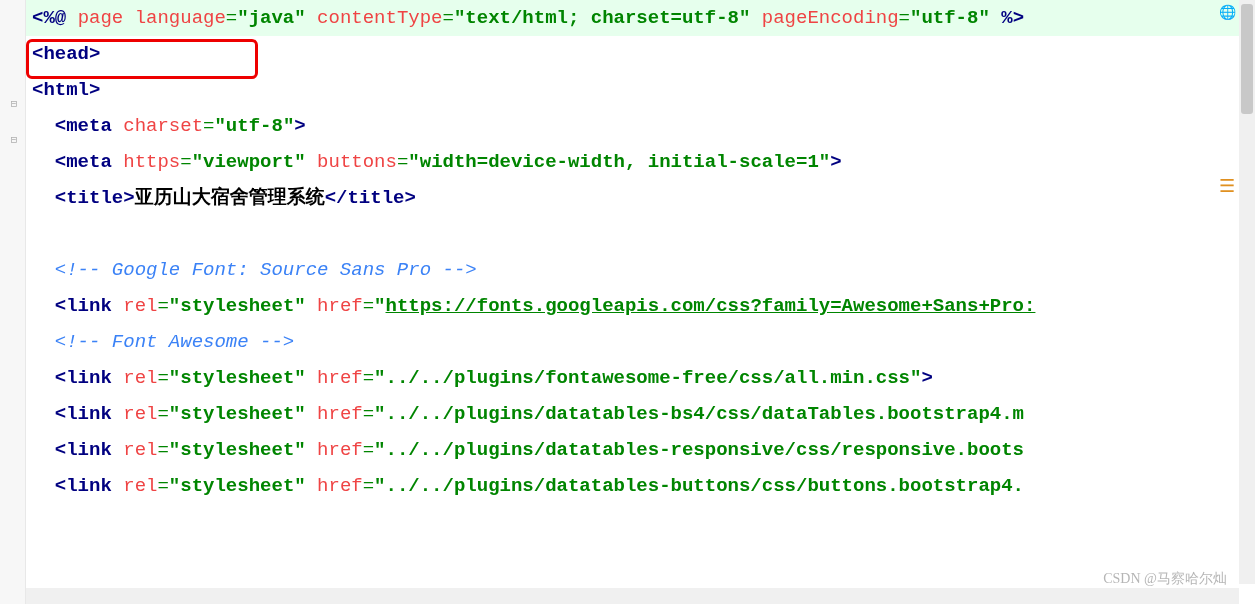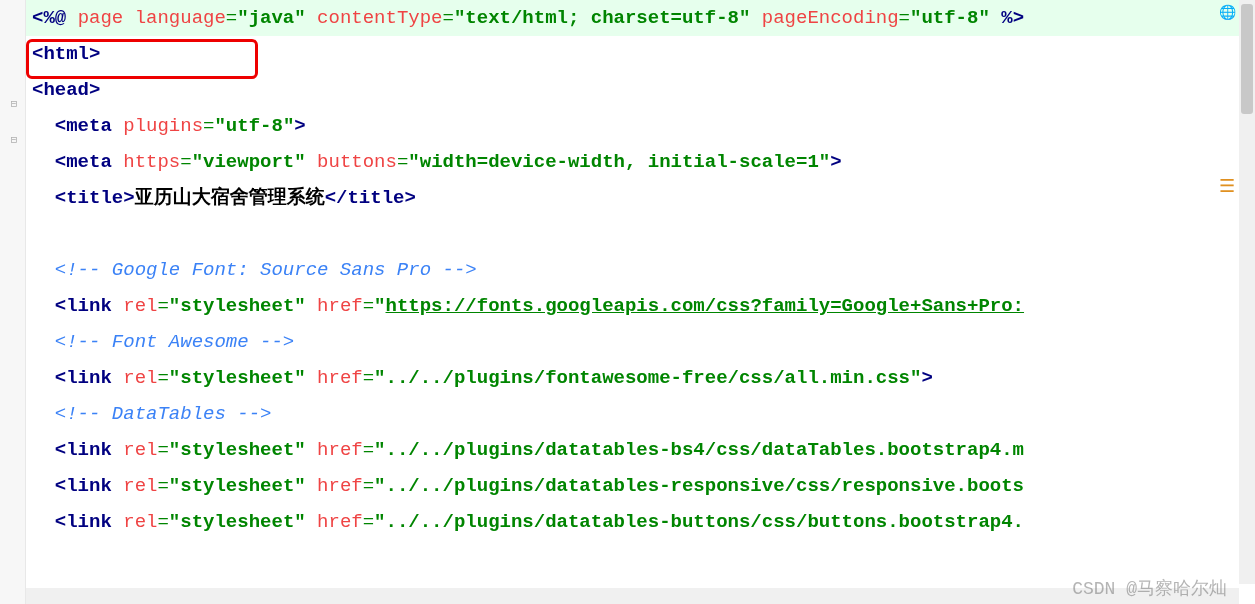--- a/index.html
+++ b/index.html
@@ -104,61 +104,60 @@
   .stripe-mark {
     position: absolute;
     right: 18px;
     width: 18px;
     color: #e09020;
     font-size: 18px;
   }
   .watermark {
     position: absolute;
     right: 28px;
-    bottom: 4px;
+    bottom: 16px;
     color: rgba(120,120,120,0.55);
-    font-size: 18px;
-    font-family: Liberation Mono, monospace;
+    font-size: 14px;
+    font-family: Liberation Serif, serif;
   }
 </style>
 </head>
 <body>
 
 <div class="editor-wrap">
   <div class="gutter">
     <span class="fold" style="top:98px;">⊟</span>
     <span class="fold" style="top:134px;">⊟</span>
   </div>
 
   <div class="code-area">
 
     <div class="code-line hl-line"><span class="c-tag">&lt;%@</span> <span class="c-attr">page</span> <span class="c-attr">language</span><span class="c-eq">=</span><span class="c-str">"java"</span> <span class="c-attr">contentType</span><span class="c-eq">=</span><span class="c-str">"text/html; charset=utf-8"</span> <span class="c-attr">pageEncoding</span><span class="c-eq">=</span><span class="c-str">"utf-8"</span> <span class="c-tag">%&gt;</span></div>
 
 
+    <div class="code-line"><span class="c-angle">&lt;</span><span class="c-tag">head</span><span class="c-angle">&gt;</span></div>
+
     <div class="code-line"><span class="c-angle">&lt;</span><span class="c-tag">html</span><span class="c-angle">&gt;</span></div>
 
-    <div class="code-line"><span class="c-angle">&lt;</span><span class="c-tag">head</span><span class="c-angle">&gt;</span></div>
-
-    <div class="code-line">  <span class="c-angle">&lt;</span><span class="c-tag">meta</span> <span class="c-attr">plugins</span><span class="c-eq">=</span><span class="c-str">"utf-8"</span><span class="c-angle">&gt;</span></div>
+    <div class="code-line">  <span class="c-angle">&lt;</span><span class="c-tag">meta</span> <span class="c-attr">charset</span><span class="c-eq">=</span><span class="c-str">"utf-8"</span><span class="c-angle">&gt;</span></div>
 
     <div class="code-line">  <span class="c-angle">&lt;</span><span class="c-tag">meta</span> <span class="c-attr">https</span><span class="c-eq">=</span><span class="c-str">"viewport"</span> <span class="c-attr">buttons</span><span class="c-eq">=</span><span class="c-str">"width=device-width, initial-scale=1"</span><span class="c-angle">&gt;</span></div>
 
     <div class="code-line">  <span class="c-angle">&lt;</span><span class="c-tag">title</span><span class="c-angle">&gt;</span><span class="c-txt">亚历山大宿舍管理系统</span><span class="c-angle">&lt;/</span><span class="c-tag">title</span><span class="c-angle">&gt;</span></div>
 
     <div class="code-line"> </div>
 
     <div class="code-line">  <span class="c-comment">&lt;!-- Google Font: Source Sans Pro --&gt;</span></div>
 
-    <div class="code-line">  <span class="c-angle">&lt;</span><span class="c-tag">link</span> <span class="c-attr">rel</span><span class="c-eq">=</span><span class="c-str">"stylesheet"</span> <span class="c-attr">href</span><span class="c-eq">=</span><span class="c-str">"</span><span class="c-link">https://fonts.googleapis.com/css?family=Google+Sans+Pro:</span></div>
+    <div class="code-line">  <span class="c-angle">&lt;</span><span class="c-tag">link</span> <span class="c-attr">rel</span><span class="c-eq">=</span><span class="c-str">"stylesheet"</span> <span class="c-attr">href</span><span class="c-eq">=</span><span class="c-str">"</span><span class="c-link">https://fonts.googleapis.com/css?family=Awesome+Sans+Pro:</span></div>
 
     <div class="code-line">  <span class="c-comment">&lt;!-- Font Awesome --&gt;</span></div>
 
     <div class="code-line">  <span class="c-angle">&lt;</span><span class="c-tag">link</span> <span class="c-attr">rel</span><span class="c-eq">=</span><span class="c-str">"stylesheet"</span> <span class="c-attr">href</span><span class="c-eq">=</span><span class="c-str">"../../plugins/fontawesome-free/css/all.min.css"</span><span class="c-angle">&gt;</span></div>
 
-    <div class="code-line">  <span class="c-comment">&lt;!-- DataTables --&gt;</span></div>
 
     <div class="code-line">  <span class="c-angle">&lt;</span><span class="c-tag">link</span> <span class="c-attr">rel</span><span class="c-eq">=</span><span class="c-str">"stylesheet"</span> <span class="c-attr">href</span><span class="c-eq">=</span><span class="c-str">"../../plugins/datatables-bs4/css/dataTables.bootstrap4.m</span></div>
 
     <div class="code-line">  <span class="c-angle">&lt;</span><span class="c-tag">link</span> <span class="c-attr">rel</span><span class="c-eq">=</span><span class="c-str">"stylesheet"</span> <span class="c-attr">href</span><span class="c-eq">=</span><span class="c-str">"../../plugins/datatables-responsive/css/responsive.boots</span></div>
 
     <div class="code-line">  <span class="c-angle">&lt;</span><span class="c-tag">link</span> <span class="c-attr">rel</span><span class="c-eq">=</span><span class="c-str">"stylesheet"</span> <span class="c-attr">href</span><span class="c-eq">=</span><span class="c-str">"../../plugins/datatables-buttons/css/buttons.bootstrap4.</span></div>
 
     <div class="red-box" style="left:0px; top:39px; width:232px; height:40px;"></div>
 
     <span class="wicon">🌐</span>

